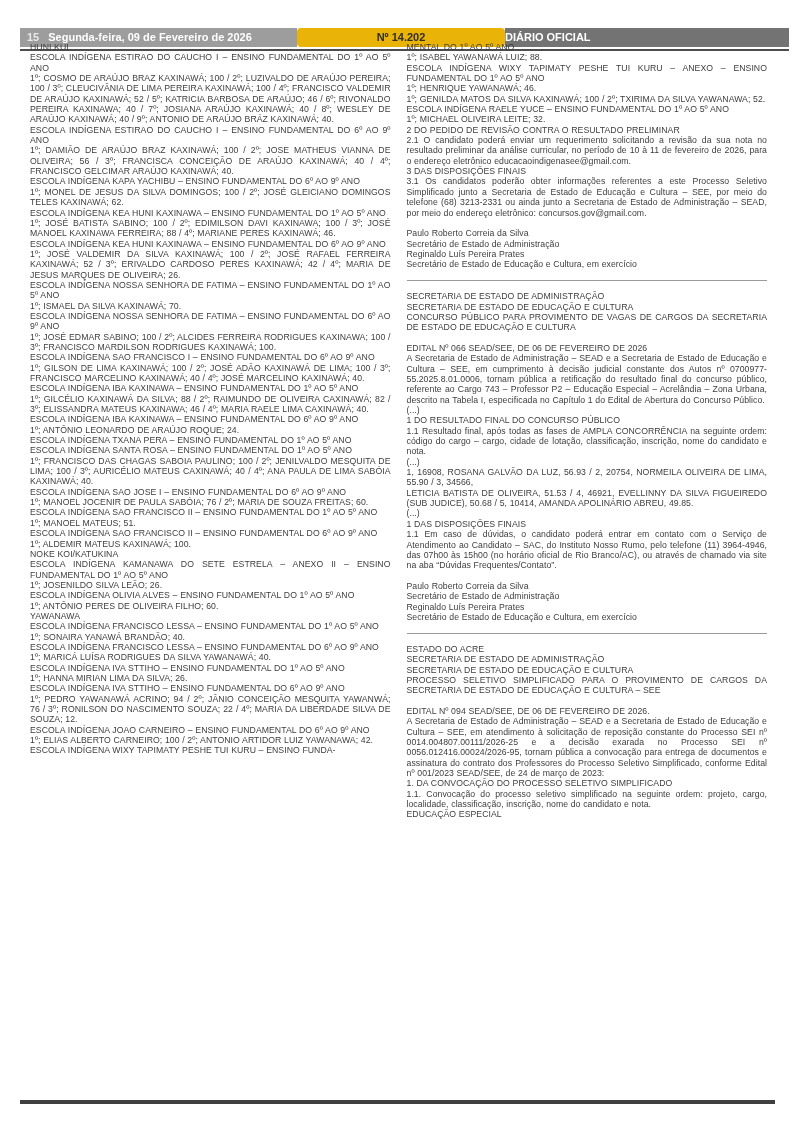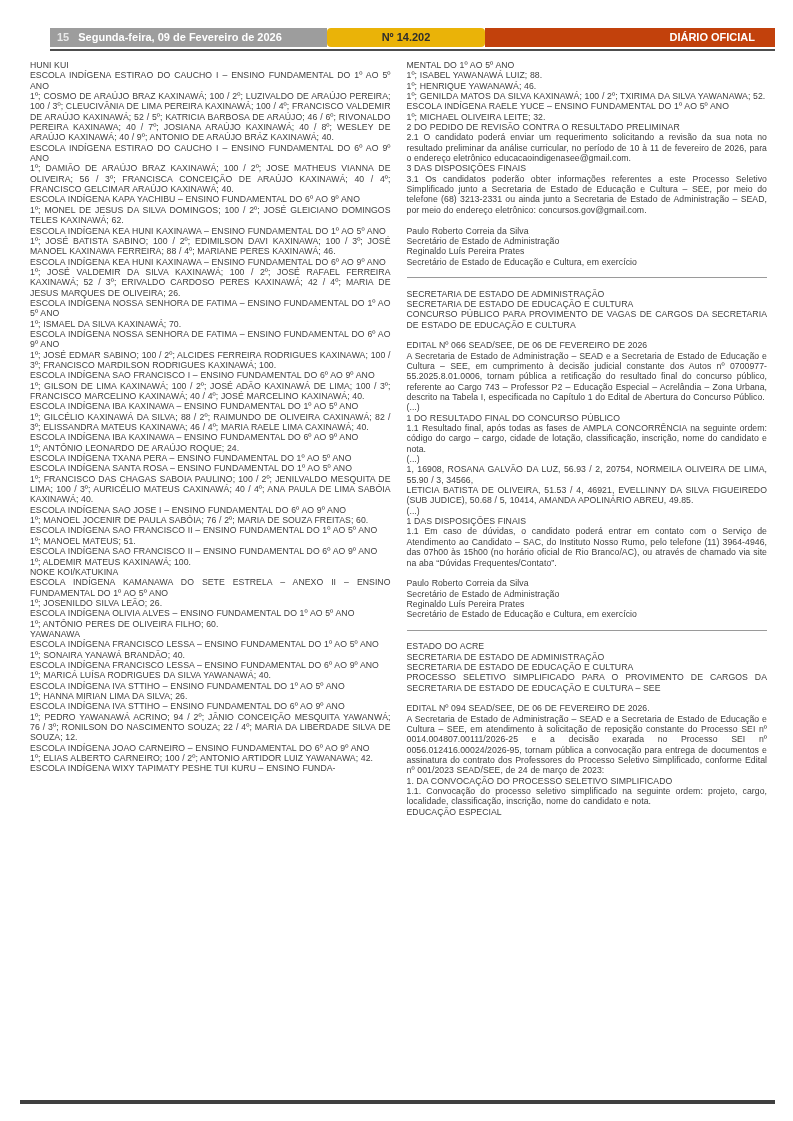--- a/index.html
+++ b/index.html
@@ -6,51 +6,51 @@
   body {
     width: 793px; height: 1121px;
     background: #ffffff;
     position: relative;
     overflow: hidden;
     font-family: "Liberation Sans", "DejaVu Sans", sans-serif;
     color: #3d3d3d;
   }
   .masthead {
     position: absolute;
-    left: 20px; right: 18px; top: 28px; margin-left: 30px;
+    left: 20px; right: 4px; top: 28px;
   }
   .bar { display: flex; height: 19px; }
   .seg {
     font-size: 11px; font-weight: bold;
     line-height: 19px; white-space: nowrap; overflow: hidden;
   }
   .seg-left {
     flex: 0 0 270px;
     background: #9d9d9d; color: #ffffff;
     padding-left: 7px;
   }
   .seg-left .pgnum { margin-right: 9px; color: #e8e8e8; }
   .seg-mid {
     flex: 1 1 auto;
     background: #eab308; color: #2e2e2e;
     text-align: center;
     border-radius: 4px;
   }
   .seg-right {
     flex: 0 0 270px;
-    background: #c2410c; color: #ffffff;
-    text-align: right;
-    padding-right: 20px;
+    background: #737373; color: #ffffff;
+    text-align: left;
+    padding-right: 14px;
   }
   .header-rule {
     height: 2px; background: #4d4d4d; margin-top: 2px;
   }
   .columns {
     position: absolute;
-    left: 30px; right: 26px; top: 60px;
+    left: 30px; right: 26px; top: 42px;
     display: flex; gap: 16px;
   }
   .column { flex: 1 1 0; min-width: 0; }
   .column p {
     margin: 0;
     font-size: 8.7px;
     line-height: 10.35px;
     text-align: justify;
     letter-spacing: 0.05px;
     word-spacing: 0.2px;
@@ -128,20 +128,21 @@
       <p>1º; HANNA MIRIAN LIMA DA SILVA; 26.</p>
       <p>ESCOLA INDÍGENA IVA STTIHO – ENSINO FUNDAMENTAL DO 6º AO 9º ANO</p>
       <p>1º; PEDRO YAWANAWÁ ACRINO; 94 / 2º; JÂNIO CONCEIÇÃO MESQUITA YAWANWÁ; 76 / 3º; RONILSON DO NASCIMENTO SOUZA; 22 / 4º; MARIA DA LIBERDADE SILVA DE SOUZA; 12.</p>
       <p>ESCOLA INDÍGENA JOAO CARNEIRO – ENSINO FUNDAMENTAL DO 6º AO 9º ANO</p>
       <p>1º; ELIAS ALBERTO CARNEIRO; 100 / 2º; ANTONIO ARTIDOR LUIZ YAWANAWA; 42.</p>
       <p>ESCOLA INDÍGENA WIXY TAPIMATY PESHE TUI KURU – ENSINO FUNDA-</p>
     </div>
   <div class="column" id="col-right">
       <p>MENTAL DO 1º AO 5º ANO</p>
       <p>1º; ISABEL YAWANAWÁ LUIZ; 88.</p>
+      <p>ESCOLA INDÍGENA WIXY TAPIMATY PESHE TUI KURU – ANEXO – ENSINO FUNDAMENTAL DO 1º AO 5º ANO</p>
       <p>1º; HENRIQUE YAWANAWÁ; 46.</p>
       <p>1º; GENILDA MATOS DA SILVA KAXINAWÁ; 100 / 2º; TXIRIMA DA SILVA YAWANAWA; 52.</p>
       <p>ESCOLA INDÍGENA RAELE YUCE – ENSINO FUNDAMENTAL DO 1º AO 5º ANO</p>
       <p>1º; MICHAEL OLIVEIRA LEITE; 32.</p>
       <p>2 DO PEDIDO DE REVISÃO CONTRA O RESULTADO PRELIMINAR</p>
       <p>2.1 O candidato poderá enviar um requerimento solicitando a revisão da sua nota no resultado preliminar da análise curricular, no período de 10 à 11 de fevereiro de 2026, para o endereço eletrônico educacaoindigenasee@gmail.com.</p>
       <p>3 DAS DISPOSIÇÕES FINAIS</p>
       <p>3.1 Os candidatos poderão obter informações referentes a este Processo Seletivo Simplificado junto a Secretaria de Estado de Educação e Cultura – SEE, por meio do telefone (68) 3213-2331 ou ainda junto a Secretaria de Estado de Administração – SEAD, por meio do endereço eletrônico: concursos.gov@gmail.com.</p>
       <div class="gap"></div>
       <p>Paulo Roberto Correia da Silva</p>

